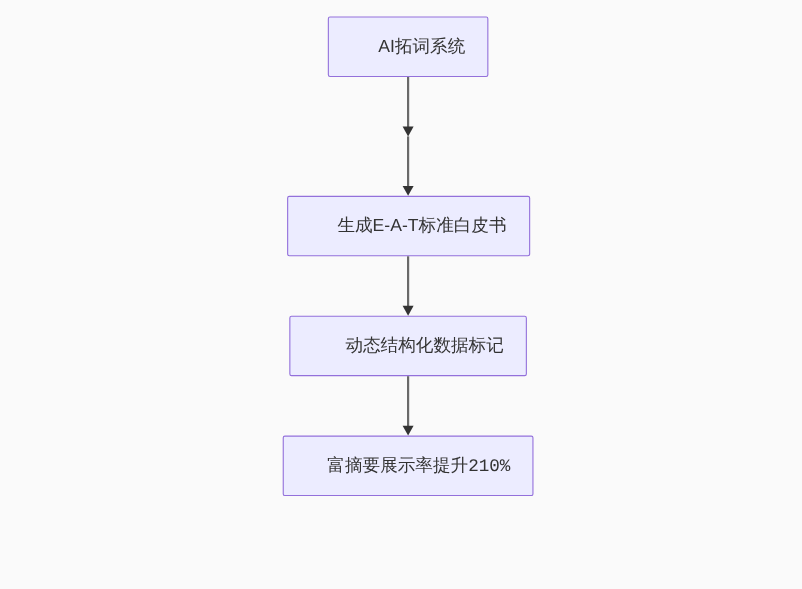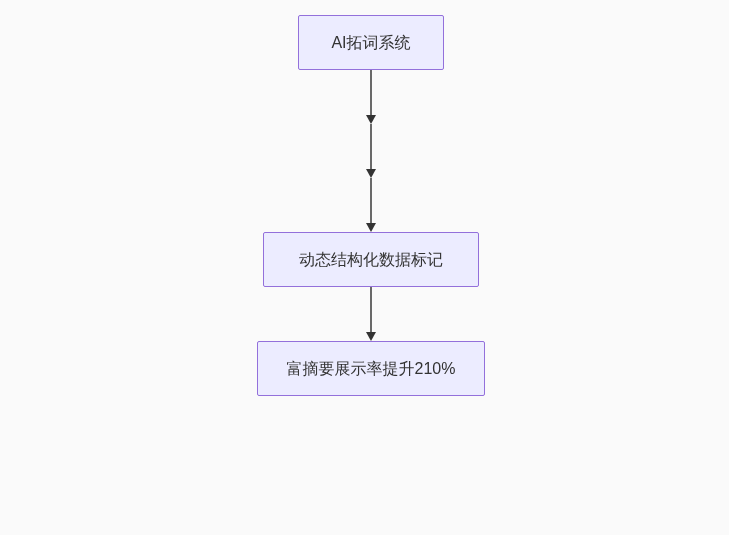--- a/index.html
+++ b/index.html
@@ -28,28 +28,28 @@
     height: 55px;
     padding: 0 20px;
     background: #ececff;
     border: 1px solid #9370db;
     border-radius: 2px;
     color: #333333;
     font-size: 16px;
     line-height: 1;
     display: flex;
     align-items: center;
-    justify-content: center;
+    justify-content: flex-end;
     white-space: nowrap;
   }
   .node.n1 { min-width: 146px; }
   .node.n2 { min-width: 191px; }
   .node.n3 { min-width: 221px; }
   .node.n4 { min-width: 216px; padding-left: 20px; }
-  .node.n5 { min-width: 228px; }
+  .node.n5 { min-width: 228px; font-family: Liberation Mono, monospace; }
   .edge {
     position: relative;
     width: 12px;
     height: 54px;
     display: flex;
     justify-content: center;
   }
   .edge .line {
     width: 2px;
     height: 46px;
@@ -81,20 +81,23 @@
       <div class="line"></div>
       <div class="head"></div>
     </div>
 
 
     <div class="edge">
       <div class="line"></div>
       <div class="head"></div>
     </div>
 
+    <div class="node n3">
+      <span>生成E-A-T标准白皮书</span>
+    </div>
 
     <div class="edge">
       <div class="line"></div>
       <div class="head"></div>
     </div>
 
     <div class="node n4">
       <span>动态结构化数据标记</span>
     </div>
 

